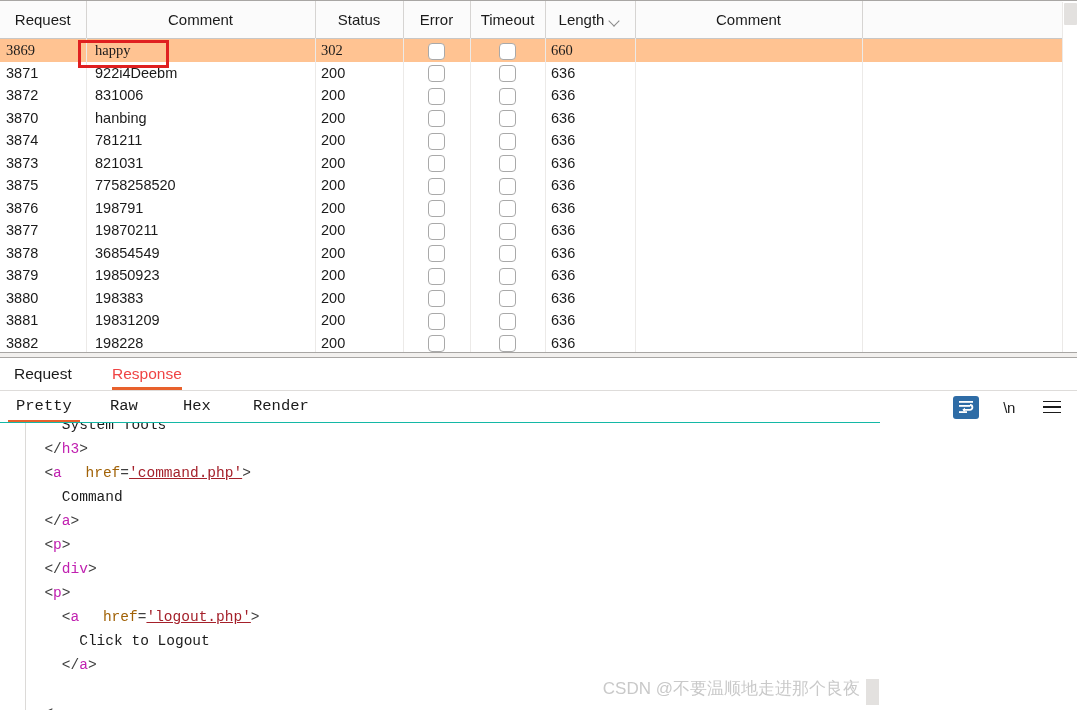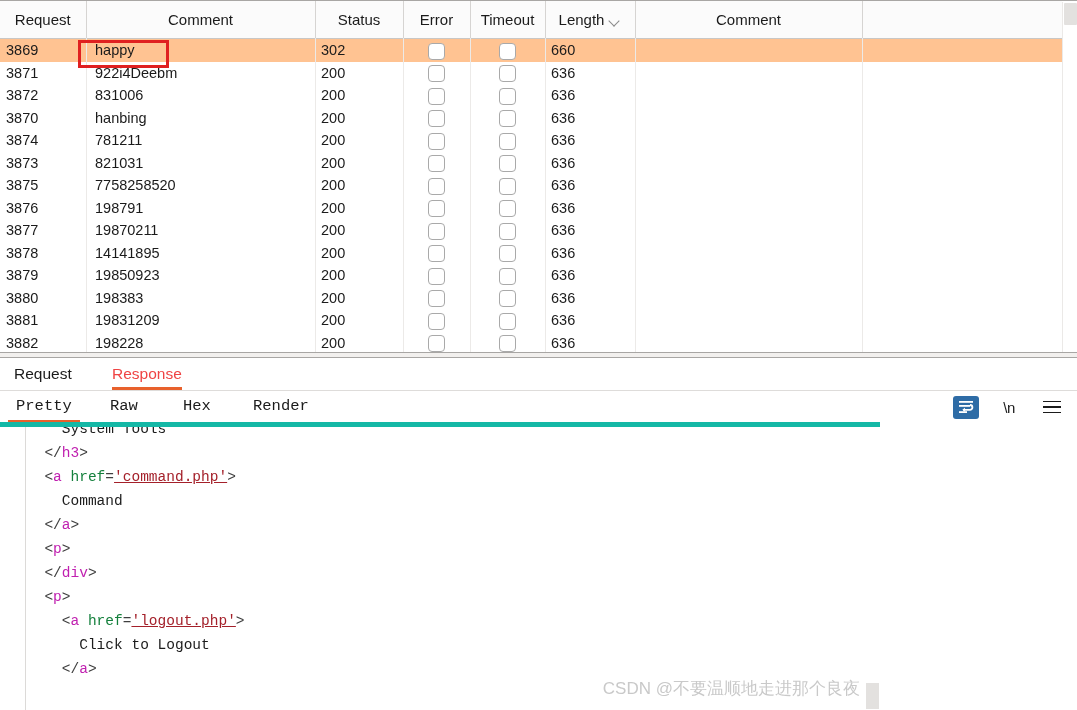--- a/index.html
+++ b/index.html
@@ -98,21 +98,21 @@
     padding: 0 0 0 6px;
     border: none;
     vertical-align: middle;
     line-height: 22.5px;
     white-space: nowrap;
     overflow: hidden;
     font-size: 14.5px;
   }
   table.results tbody td.pay { padding-left: 9px; }
   table.results tbody td.ctr { text-align: center; padding-left: 0; }
-  table.results tbody tr.sel td { background: #ffc392; }
+  table.results tbody tr.sel td { background: #ffc392; font-family: Liberation Serif, serif; }
 
   .cbox {
     display: inline-block;
     width: 17px;
     height: 17px;
     border: 1.4px solid #a9a9a9;
     border-radius: 4px;
     background: #ffffff;
     box-sizing: border-box;
     vertical-align: middle;
@@ -239,21 +239,21 @@
   .burger i:nth-child(2){ top: 5.5px; }
   .burger i:nth-child(3){ top: 11px; }
 
   
   .code-area {
     position: absolute;
     left: 0; top: 64px;
     width: 880px;
     height: 288px;
     background: #ffffff;
-    border-top: 5px solid #14b8a6;
+    border-top: 1px solid #14b8a6;
     box-sizing: border-box;
     overflow: hidden;
   }
   .gutter {
     position: absolute;
     left: 0; top: 0;
     width: 26px; height: 288px;
     background: #ffffff;
     border-right: 1px solid #dcdad8;
     box-sizing: border-box;
@@ -276,21 +276,21 @@
     width: 1020px;
     font-family: "Liberation Mono", "DejaVu Sans Mono", monospace;
     font-size: 14.5px;
     line-height: 24px;
     color: #1b1b1b;
     white-space: pre;
   }
   .code-lines .ln { height: 24px; }
   .tk-br  { color: #3f3f3f; }
   .tk-tag { color: #c020b0; }
-  .tk-attr{ color: #15803d; }
+  .tk-attr{ color: #a16207; margin-left: 15px; }
   .tk-str { color: #a4202a; text-decoration: underline; }
   .tk-txt { color: #1b1b1b; }
 
   .watermark {
     position: absolute;
     right: 20px; bottom: 10px;
     font-size: 17px;
     color: #c9c9c9;
     font-family: "Liberation Sans", sans-serif;
     white-space: nowrap;
@@ -438,21 +438,21 @@
               <td class="pay">19870211</td>
               <td>200</td>
               <td class="ctr"><span class="cbox"></span></td>
               <td class="ctr"><span class="cbox"></span></td>
               <td>636</td>
               <td></td>
               <td></td>
             </tr>
             <tr>
               <td>3878</td>
-              <td class="pay">14141895</td>
+              <td class="pay">36854549</td>
               <td>200</td>
               <td class="ctr"><span class="cbox"></span></td>
               <td class="ctr"><span class="cbox"></span></td>
               <td>636</td>
               <td></td>
               <td></td>
             </tr>
             <tr>
               <td>3879</td>
               <td class="pay">19850923</td>

